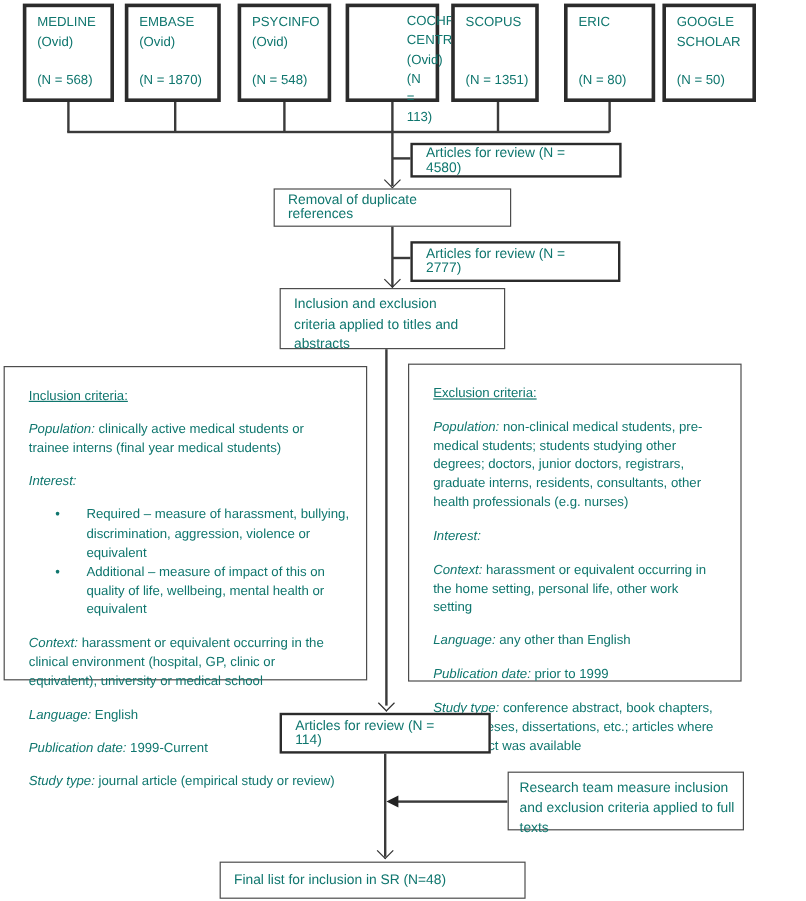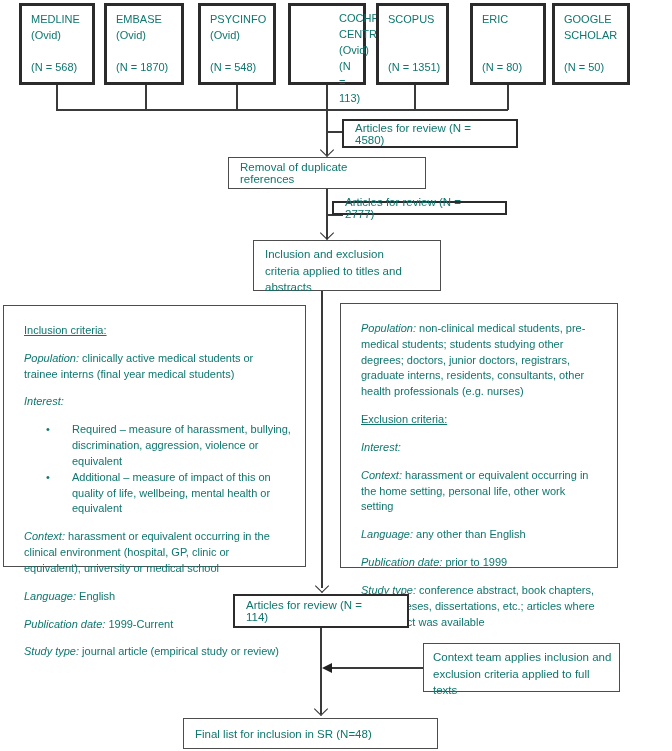--- a/index.html
+++ b/index.html
@@ -98,25 +98,25 @@
     <span>Articles for review (N = 4580)</span>
   </div>
 
   <div class="box flow-box thin pad" style="left:228px;top:157px;width:198px;height:32px;">
     <span>Removal of duplicate references</span>
   </div>
 
   <div class="v-line" style="left:326px;top:189px;height:50px;"></div>
   <div class="h-line" style="left:327px;top:214px;width:16px;"></div>
   <div class="chev" style="left:322px;top:228px;"></div>
-  <div class="box flow-box thick pad" style="left:332px;top:201px;width:175px;height:14px;">
+  <div class="box flow-box thick pad" style="left:342px;top:201px;width:175px;height:34px;">
     <span>Articles for review (N = 2777)</span>
   </div>
 
-  <div class="box flow-box thin pad multiline" style="left:233px;top:240px;width:188px;height:51px;margin-left:20px;">
+  <div class="box flow-box thin pad multiline" style="left:233px;top:240px;width:188px;height:51px;">
     <span>Inclusion and exclusion criteria applied to titles and abstracts</span>
   </div>
 
   <div class="v-line" style="left:321px;top:291px;height:297px;"></div>
   <div class="chev" style="left:317px;top:581px;"></div>
 
   <div class="box criteria-box" style="left:3px;top:305px;width:303px;height:262px;">
     <p><span class="heading">Inclusion criteria:</span></p>
     <p><i>Population:</i><span> clinically active medical students or trainee interns (final year medical students)</span></p>
     <p><i>Interest:</i></p>
@@ -128,39 +128,39 @@
       <span class="bullet-glyph">•</span>
       <span class="bullet-text">Additional – measure of impact of this on quality of life, wellbeing, mental health or equivalent</span>
     </div>
     <p><i>Context:</i><span> harassment or equivalent occurring in the clinical environment (hospital, GP, clinic or equivalent), university or medical school</span></p>
     <p><i>Language:</i><span> English</span></p>
     <p><i>Publication date:</i><span> 1999-Current</span></p>
     <p><i>Study type:</i><span> journal article (empirical study or review)</span></p>
   </div>
 
   <div class="box criteria-box" style="left:340px;top:303px;width:278px;height:265px;">
+    <p><span class="heading">Exclusion criteria:</span></p>
     <p><i>Population:</i><span> non-clinical medical students, pre-medical students; students studying other degrees; doctors, junior doctors, registrars, graduate interns, residents, consultants, other health professionals (e.g. nurses)</span></p>
-    <p><span class="heading">Exclusion criteria:</span></p>
     <p><i>Interest:</i></p>
     <p><i>Context:</i><span> harassment or equivalent occurring in the home setting, personal life, other work setting</span></p>
     <p><i>Language:</i><span> any other than English</span></p>
     <p><i>Publication date:</i><span> prior to 1999</span></p>
     <p><i>Study type:</i><span> conference abstract, book chapters, books, theses, dissertations, etc.; articles where no abstract was available</span></p>
   </div>
 
   <div class="box flow-box thick pad" style="left:233px;top:594px;width:176px;height:34px;">
     <span>Articles for review (N = 114)</span>
   </div>
 
   <div class="v-line" style="left:320px;top:628px;height:86px;"></div>
   <div class="chev" style="left:316px;top:704px;"></div>
   <div class="h-line" style="left:331px;top:667px;width:92px;"></div>
   <div class="tri-left" style="left:322px;top:663px;"></div>
 
   <div class="box flow-box thin multiline" style="left:423px;top:643px;width:197px;height:49px;padding-left:9px;padding-right:4px;">
-    <span>Context team applies inclusion and exclusion criteria applied to full texts</span>
+    <span>Research team measure inclusion and exclusion criteria applied to full texts</span>
   </div>
 
   <div class="box flow-box thin pad" style="left:183px;top:718px;width:255px;height:31px;">
     <span>Final list for inclusion in SR (N=48)</span>
   </div>
 
 </div>
 
 </body></html>

